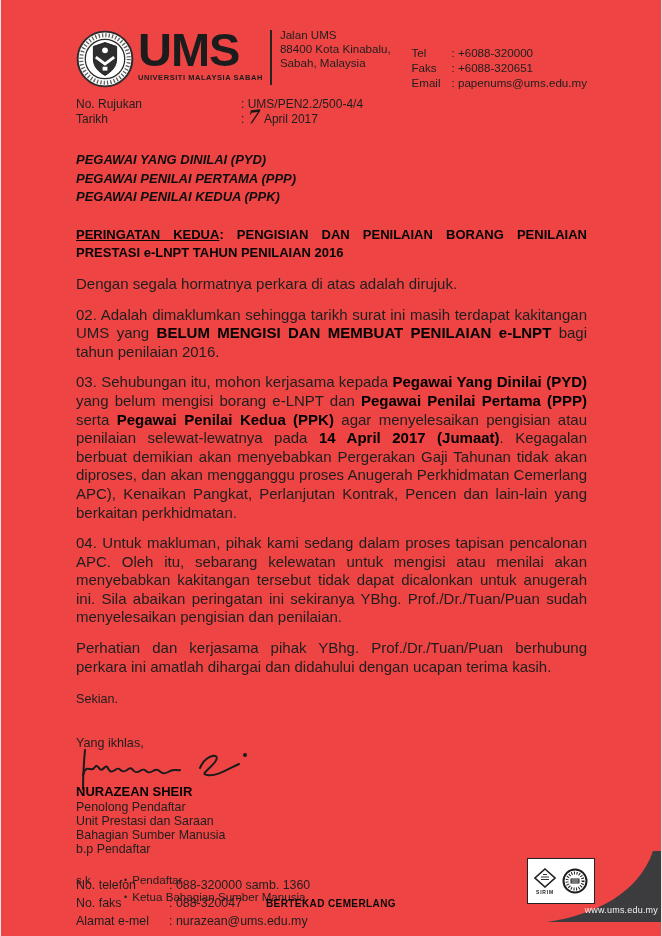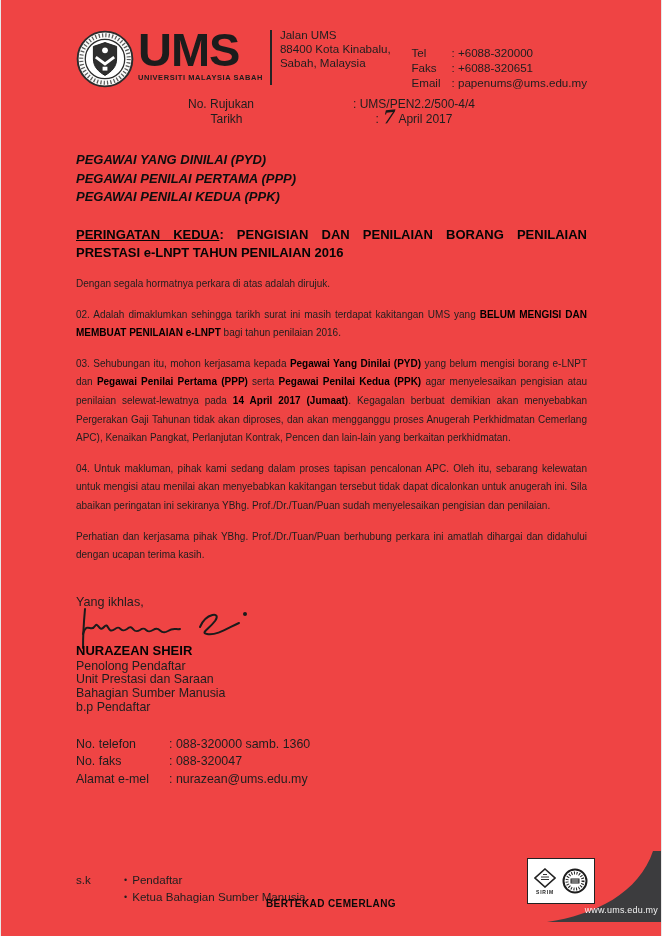--- a/index.html
+++ b/index.html
@@ -14,31 +14,31 @@
   .wordmark .acr{font-size:47px;font-weight:700;letter-spacing:-1px;color:#1c1c1c;line-height:44px;display:block;}
   .wordmark .uni{display:block;font-size:7.5px;font-weight:700;letter-spacing:.55px;color:#1c1c1c;margin-top:2px;}
   .hdr-divider{width:2px;background:#242424;height:55px;margin:2px 8px 0 7px;}
   .dept{line-height:14px;}
   .dept .dept-name{font-size:13.5px;font-weight:700;color:#111;display:block;margin-bottom:2px;}
   .dept .addr{font-size:11.6px;display:block;}
   .hdr-contacts{margin-left:auto;margin-top:17px;font-size:11.6px;line-height:15px;}
   .hdr-contacts .row{display:flex;}
   .hdr-contacts .lbl{width:40px;}
   .ref-rows{margin-top:7px;font-size:12px;line-height:14.5px;}
-  .ref-rows .row{display:flex;align-items:baseline;justify-content:center;}
+  .ref-rows .row{display:flex;align-items:baseline;}
   .ref-rows .lbl{width:165px;flex:0 0 auto;}
   .hand7{display:inline-block;font-family:"DejaVu Serif",serif;font-style:italic;font-weight:700;
          font-size:18px;line-height:10px;transform:rotate(-6deg) skewX(-8deg);margin:0 3px 0 4px;color:#181818;}
 
   
   .recipients{margin-top:25px;font-size:13px;font-weight:700;font-style:italic;line-height:18.6px;color:#0e0e0e;}
   .salutation{margin-top:23px;font-size:12.6px;}
   .subject{margin-top:19px;font-size:13px;font-weight:700;color:#050505;text-align:justify;line-height:18.6px;}
   .subject .u{text-decoration:underline;}
-  p.body-par{margin:12px 0 0;font-size:10px;line-height:18.6px;text-align:justify;}
+  p.body-par{margin:12px 0 0;font-size:15px;line-height:18.6px;text-align:justify;}
   p.body-par b{color:#000;}
   .first-par{margin-top:15px;}
   .closing{margin-top:16px;font-size:12.6px;}
   .signoff{margin-top:30px;font-size:12.6px;}
   .sig-svg{display:block;margin:-3px 0 -7px 0;}
   .signer-name{font-size:13px;font-weight:700;color:#050505;}
   .signer-titles{font-size:12.4px;line-height:13.8px;margin-top:2px;}
   .sig-contacts{margin-top:21px;font-size:12.4px;line-height:17.6px;}
   .sig-contacts .row{display:flex;}
   .sig-contacts .lbl{width:93px;flex:0 0 auto;}
@@ -125,20 +125,21 @@
     <p class="body-par first-par">Dengan segala hormatnya perkara di atas adalah dirujuk.</p>
 
     <p class="body-par"><span>02. Adalah dimaklumkan sehingga tarikh surat ini masih terdapat kakitangan UMS yang </span><b>BELUM MENGISI DAN MEMBUAT PENILAIAN e-LNPT</b><span> bagi tahun penilaian 2016.</span></p>
 
     <p class="body-par"><span>03. Sehubungan itu, mohon kerjasama kepada </span><b>Pegawai Yang Dinilai (PYD)</b><span> yang belum mengisi borang e-LNPT dan </span><b>Pegawai Penilai Pertama (PPP)</b><span> serta </span><b>Pegawai Penilai Kedua (PPK)</b><span> agar menyelesaikan pengisian atau penilaian selewat-lewatnya pada </span><b>14 April 2017 (Jumaat)</b><span>. Kegagalan berbuat demikian akan menyebabkan Pergerakan Gaji Tahunan tidak akan diproses, dan akan mengganggu proses Anugerah Perkhidmatan Cemerlang APC), Kenaikan Pangkat, Perlanjutan Kontrak, Pencen dan lain-lain yang berkaitan perkhidmatan.</span></p>
 
     <p class="body-par">04. Untuk makluman, pihak kami sedang dalam proses tapisan pencalonan APC. Oleh itu, sebarang kelewatan untuk mengisi atau menilai akan menyebabkan kakitangan tersebut tidak dapat dicalonkan untuk anugerah ini. Sila abaikan peringatan ini sekiranya YBhg. Prof./Dr./Tuan/Puan sudah menyelesaikan pengisian dan penilaian.</p>
 
     <p class="body-par">Perhatian dan kerjasama pihak YBhg. Prof./Dr./Tuan/Puan berhubung perkara ini amatlah dihargai dan didahului dengan ucapan terima kasih.</p>
 
+    <div class="closing">Sekian.</div>
 
     <div class="signoff">Yang ikhlas,</div>
 
     <svg class="sig-svg" width="185" height="44" viewBox="0 0 185 44">
       <g fill="none" stroke="#1b1b1b" stroke-width="2" stroke-linecap="round">
         <path d="M9 3 C8 14 7 30 7 42"></path>
         <path d="M7 28 C11 15 15 27 19 20 C22 15 23 27 28 21 C33 15 31 29 39 23 C45 18 44 28 51 23 C58 17 56 29 64 24 C71 19 69 29 77 24 C85 19 83 30 92 25 C98 21 100 24 104 23"></path>
         <path d="M124 21 C130 7 146 5 139 15 C133 23 124 27 131 28 C140 30 152 22 163 17"></path>
       </g>
       <circle cx="169" cy="8" r="2" fill="#1b1b1b"></circle>

